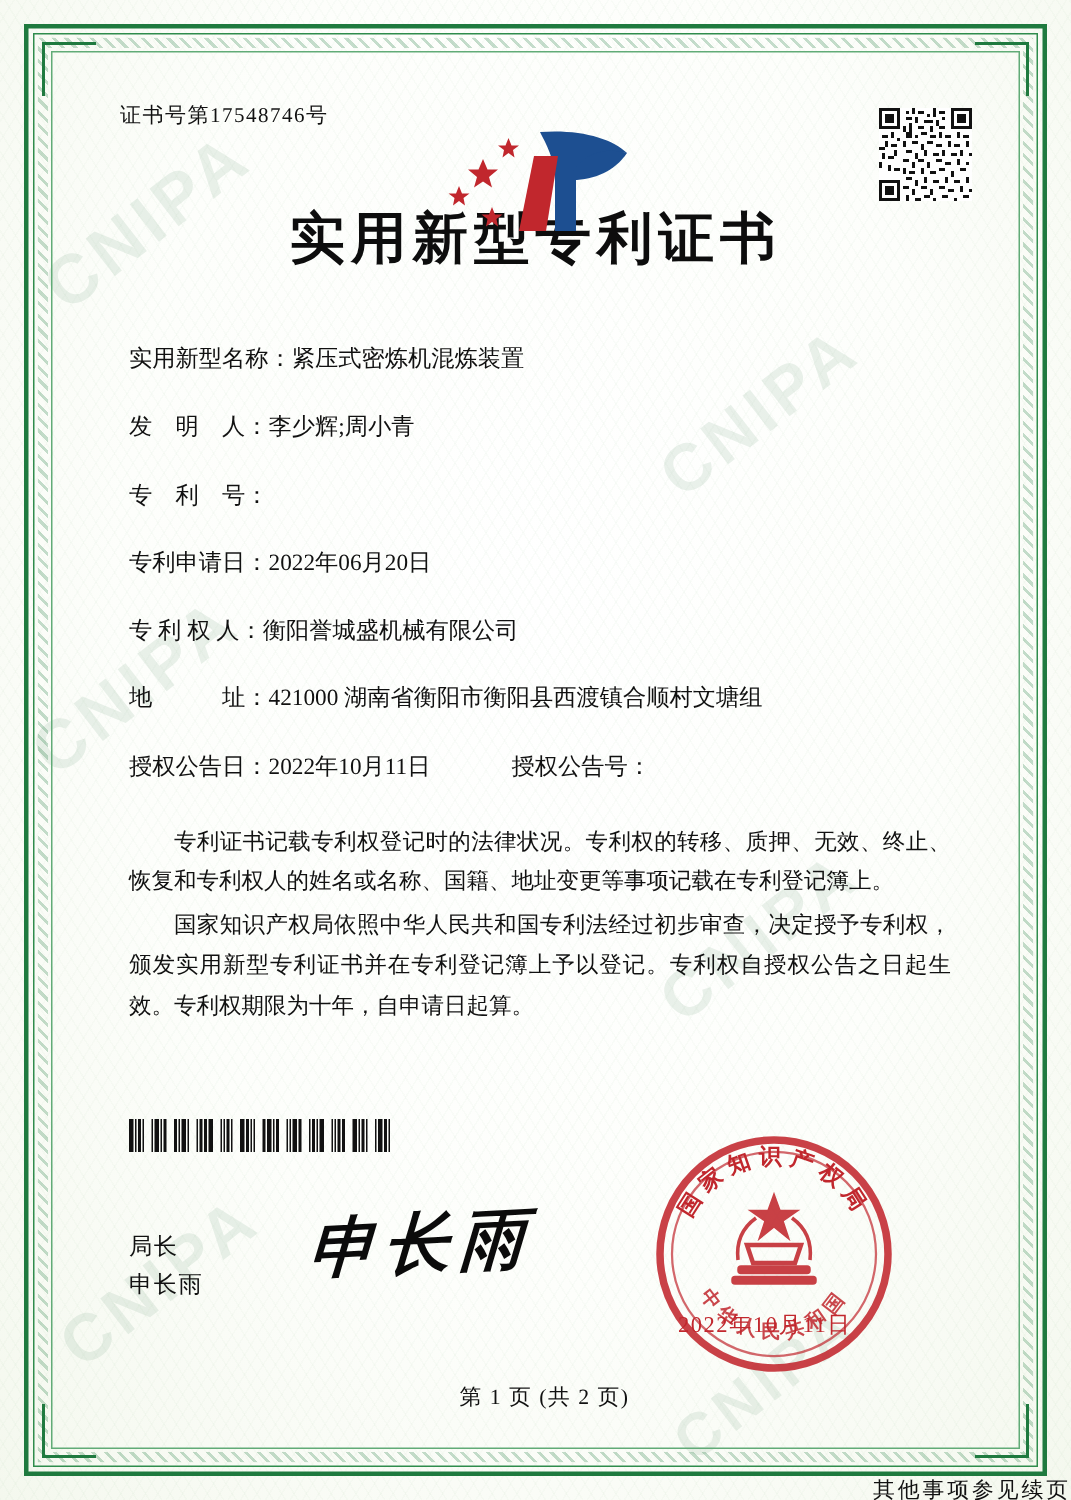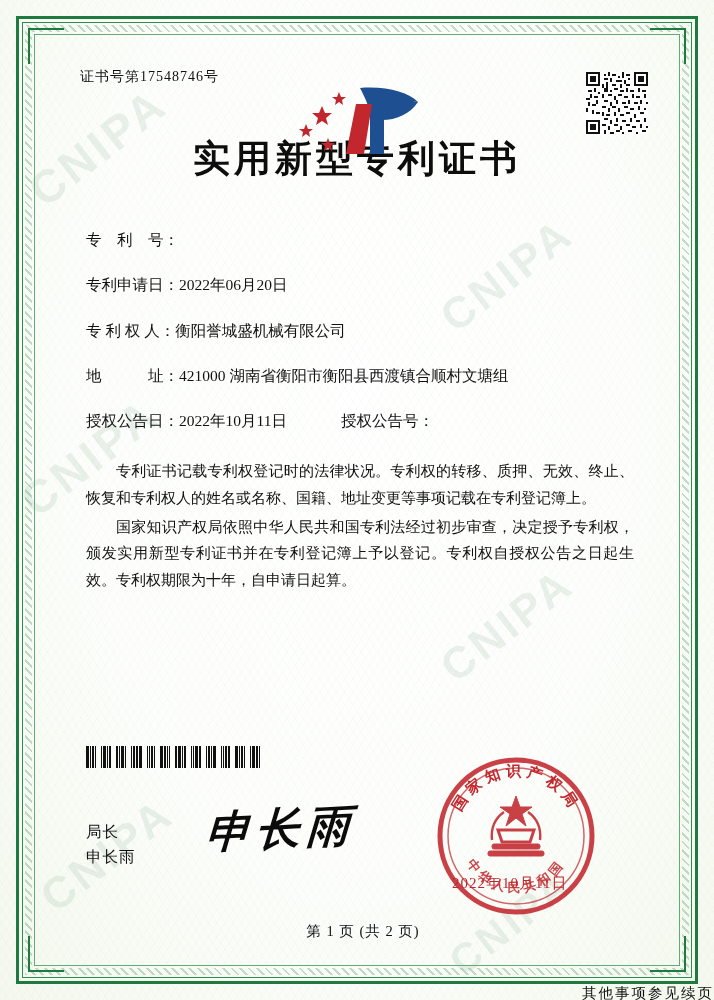--- a/index.html
+++ b/index.html
@@ -404,21 +404,29 @@
             <rect x="25" y="30" width="1" height="1"></rect>
           <rect x="28" y="29" width="2" height="1"></rect>
         </g>
       </svg>
     </div>
 
     <div class="doc-title">实用新型专利证书</div>
 
     <div class="fields">
 
-
+      <div class="field-row">
+        <span class="field-label">实用新型名称：</span>
+        <span class="field-value">紧压式密炼机混炼装置</span>
+      </div>
+
+      <div class="field-row">
+        <span class="field-label">发　明　人：</span>
+        <span class="field-value">李少辉;周小青</span>
+      </div>
 
       <div class="field-row">
         <span class="field-label">专　利　号：</span>
       </div>
 
       <div class="field-row">
         <span class="field-label">专利申请日：</span>
         <span class="field-value">2022年06月20日</span>
       </div>
 

